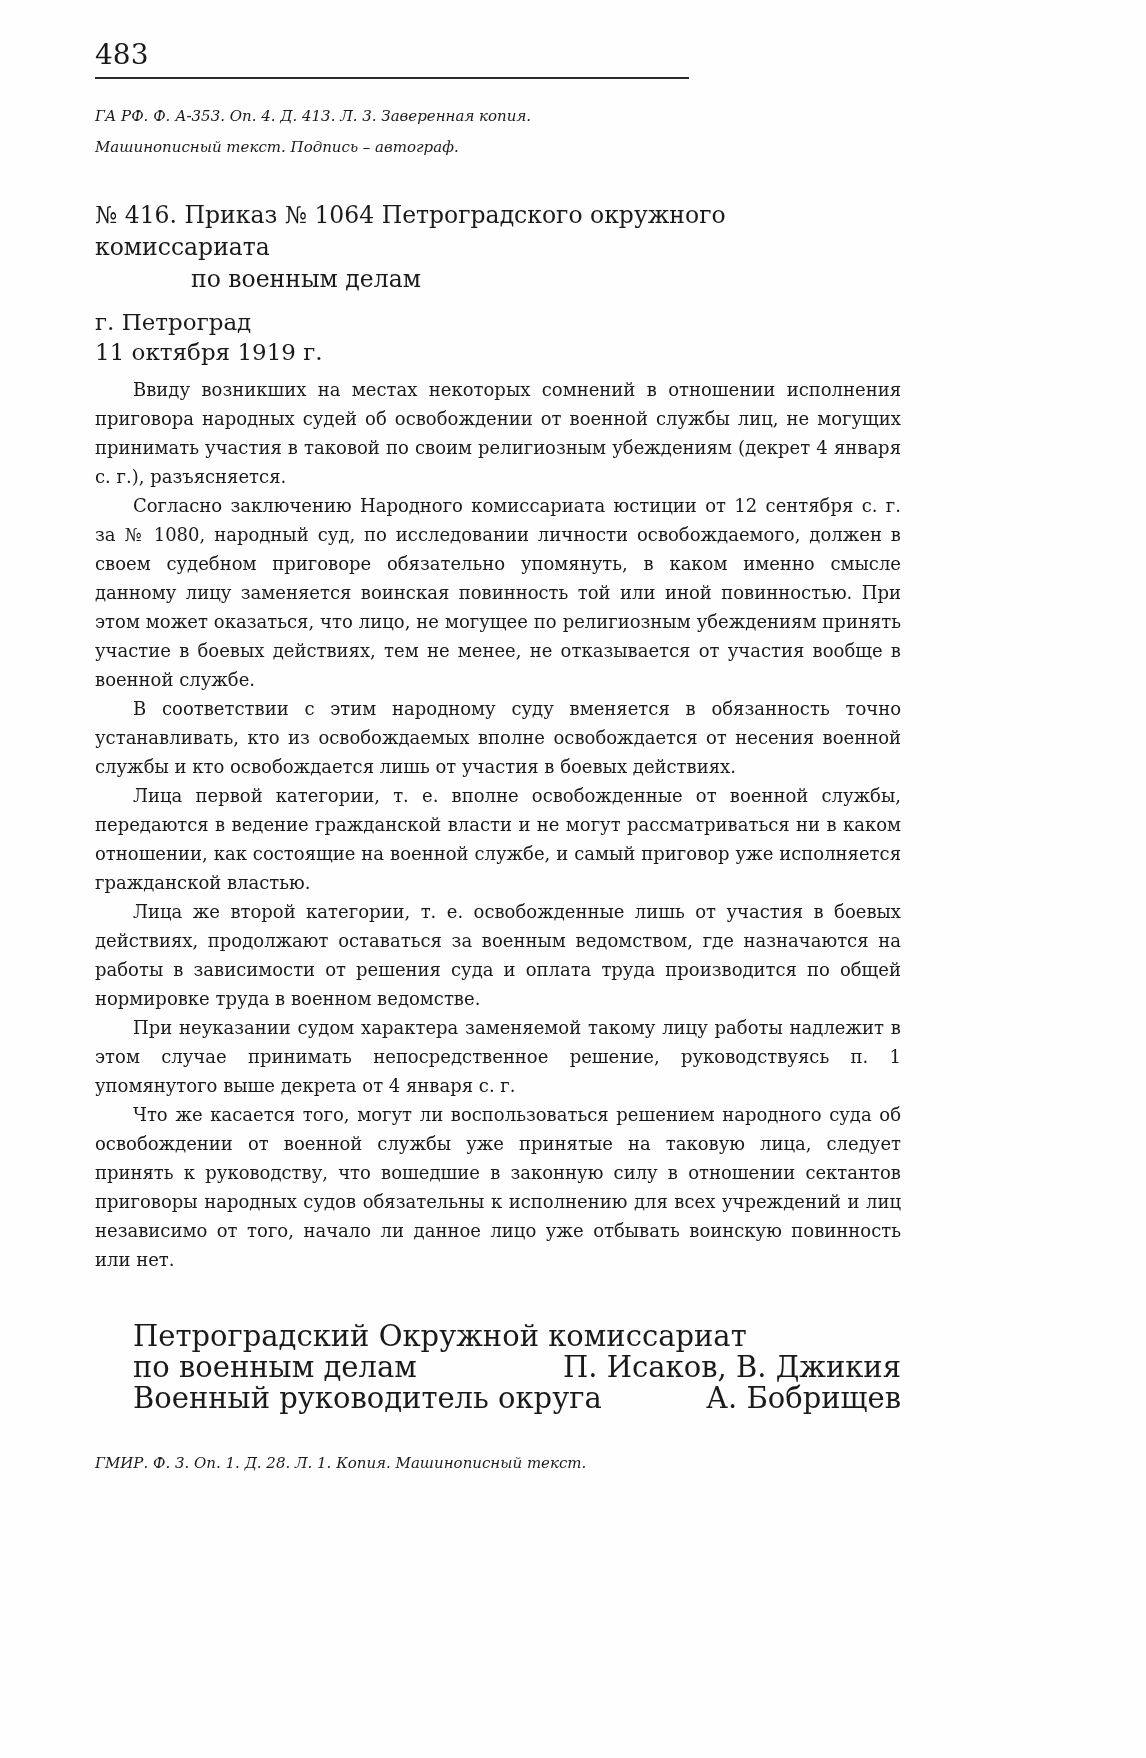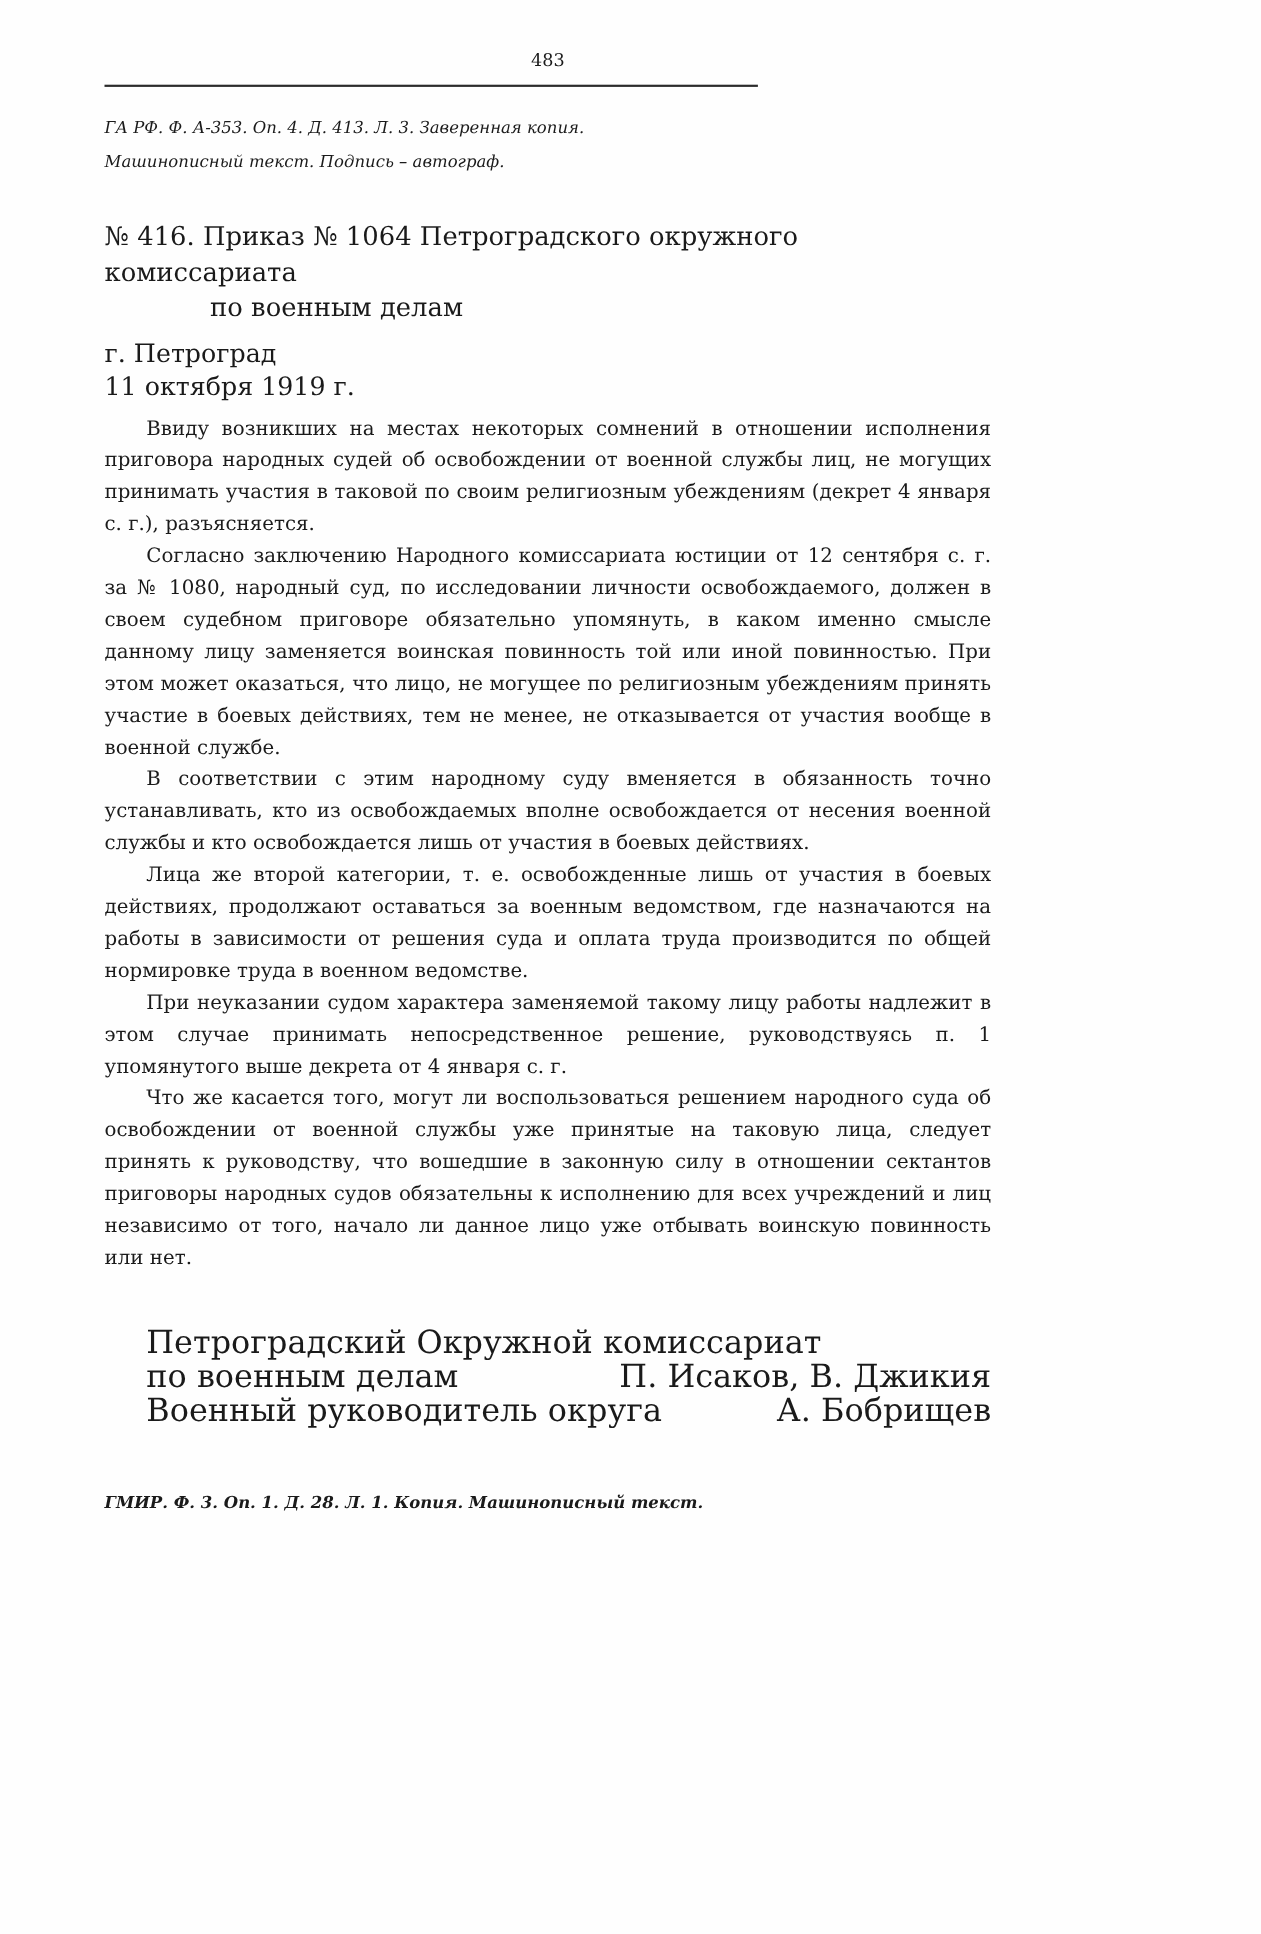--- a/index.html
+++ b/index.html
@@ -16,23 +16,23 @@
     width: 1146px;
     height: 1758px;
     background: #fefefe;
     padding-top: 40px;
   }
   .content {
     width: 806px;
     margin-left: 95px;
   }
   .page-number {
-    font-size: 16px;
+    font-size: 28px;
     line-height: 29px;
-    text-align: center;
+    text-align: left;
   }
   .header-rule {
     margin-top: 8px;
     width: 594px;
     border-top: 2px solid #2b2b2b;
     height: 0;
   }
   .archival-ref {
     font-style: italic;
     font-size: 15px;
@@ -64,21 +64,21 @@
   .signatures {
     margin-top: 47px;
     font-size: 29px;
     line-height: 31px;
     padding-left: 38px;
   }
   .sig-row {
     display: flex;
     justify-content: space-between;
   }
-  .archival-bottom { margin-top: 53px; font-weight: bold; }
+  .archival-bottom { margin-top: 34px; }
 </style>
 </head>
 <body>
 
 <div class="page">
   <div class="content">
 
     <div class="page-number">483</div>
 
     <div class="header-rule"></div>
@@ -95,20 +95,21 @@
 
     <div class="dateline">
       <span>г. Петроград</span>
       <span>11 октября 1919 г.</span>
     </div>
 
     <div class="body-text">
       <p>Ввиду возникших на местах некоторых сомнений в отношении исполнения приговора народных судей об освобождении от военной службы лиц, не могущих принимать участия в таковой по своим религиозным убеждениям (декрет 4 января с. г.), разъясняется.</p>
       <p>Согласно заключению Народного комиссариата юстиции от 12 сентября с. г. за № 1080, народный суд, по исследовании личности освобождаемого, должен в своем судебном приговоре обязательно упомянуть, в каком именно смысле данному лицу заменяется воинская повинность той или иной повинностью. При этом может оказаться, что лицо, не могущее по религиозным убеждениям принять участие в боевых действиях, тем не менее, не отказывается от участия вообще в военной службе.</p>
       <p>В соответствии с этим народному суду вменяется в обязанность точно устанавливать, кто из освобождаемых вполне освобождается от несения военной службы и кто освобождается лишь от участия в боевых действиях.</p>
+      <p>Лица первой категории, т. е. вполне освобожденные от военной службы, передаются в ведение гражданской власти и не могут рассматриваться ни в каком отношении, как состоящие на военной службе, и самый приговор уже исполняется гражданской властью.</p>
       <p>Лица же второй категории, т. е. освобожденные лишь от участия в боевых действиях, продолжают оставаться за военным ведомством, где назначаются на работы в зависимости от решения суда и оплата труда производится по общей нормировке труда в военном ведомстве.</p>
       <p>При неуказании судом характера заменяемой такому лицу работы надлежит в этом случае принимать непосредственное решение, руководствуясь п. 1 упомянутого выше декрета от 4 января с. г.</p>
       <p>Что же касается того, могут ли воспользоваться решением народного суда об освобождении от военной службы уже принятые на таковую лица, следует принять к руководству, что вошедшие в законную силу в отношении сектантов приговоры народных судов обязательны к исполнению для всех учреждений и лиц независимо от того, начало ли данное лицо уже отбывать воинскую повинность или нет.</p>
     </div>
 
     <div class="signatures">
       <div class="sig-row">
         <span>Петроградский Окружной комиссариат</span>
         <span></span>
       </div>

